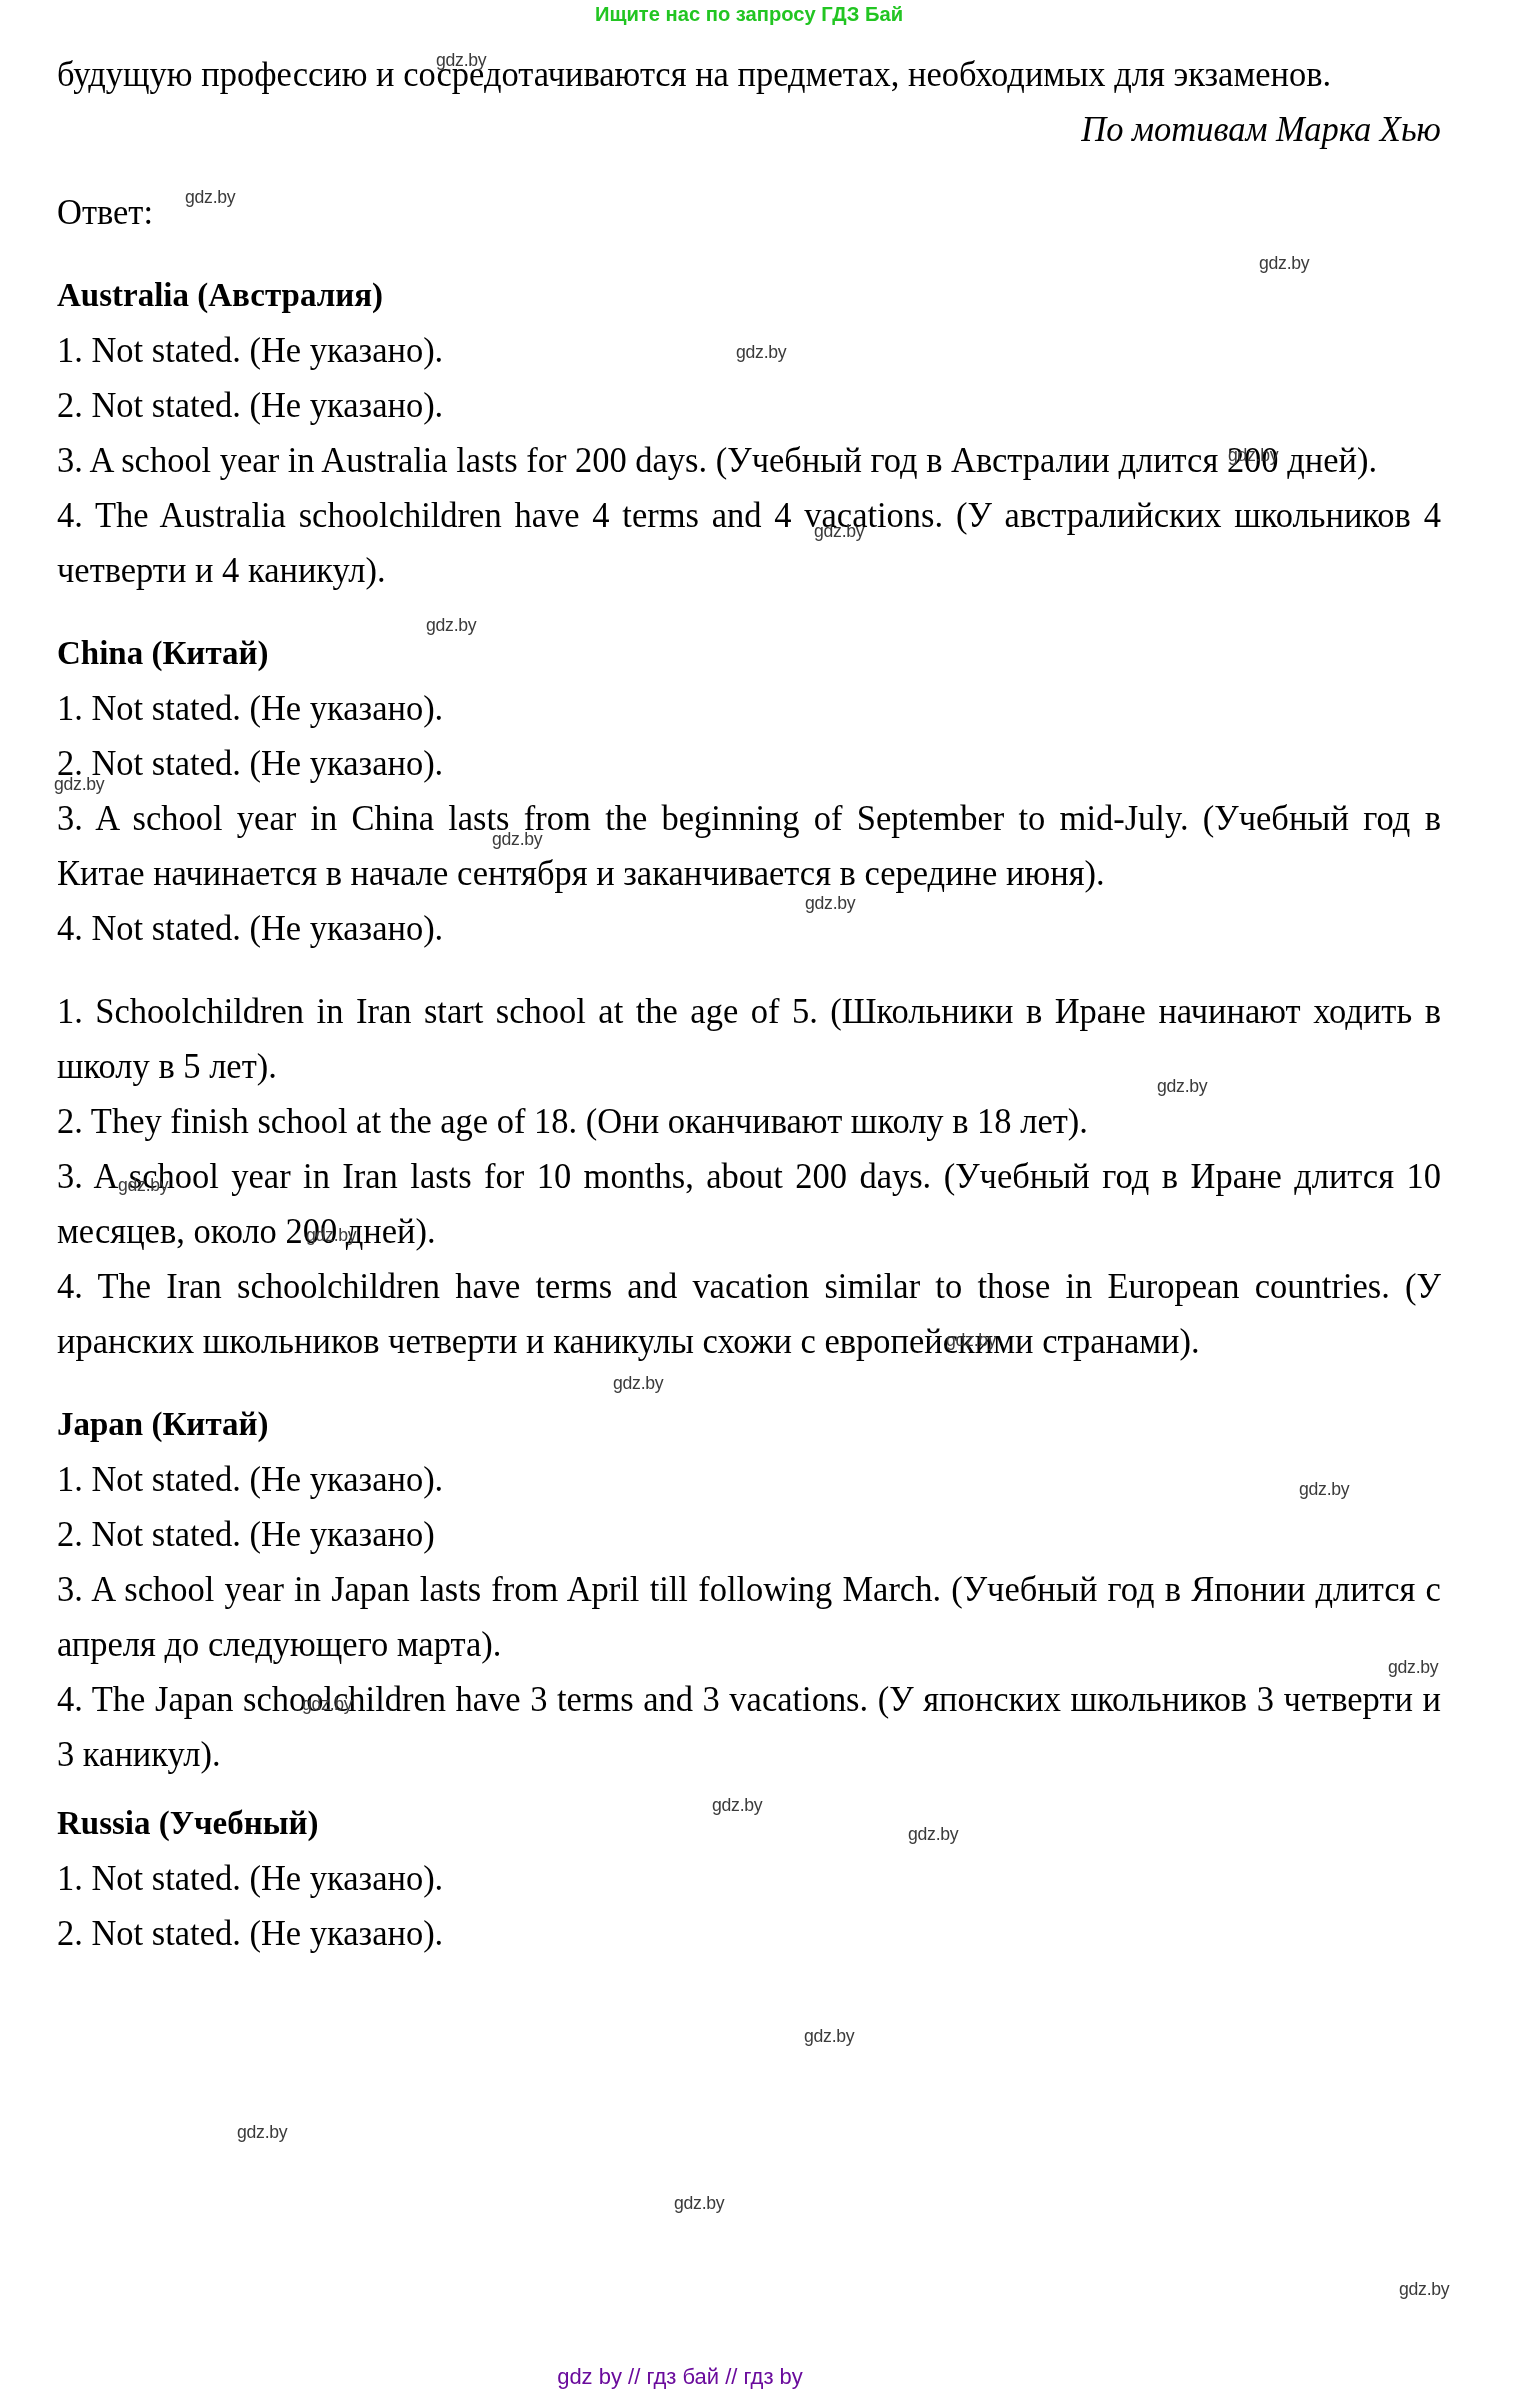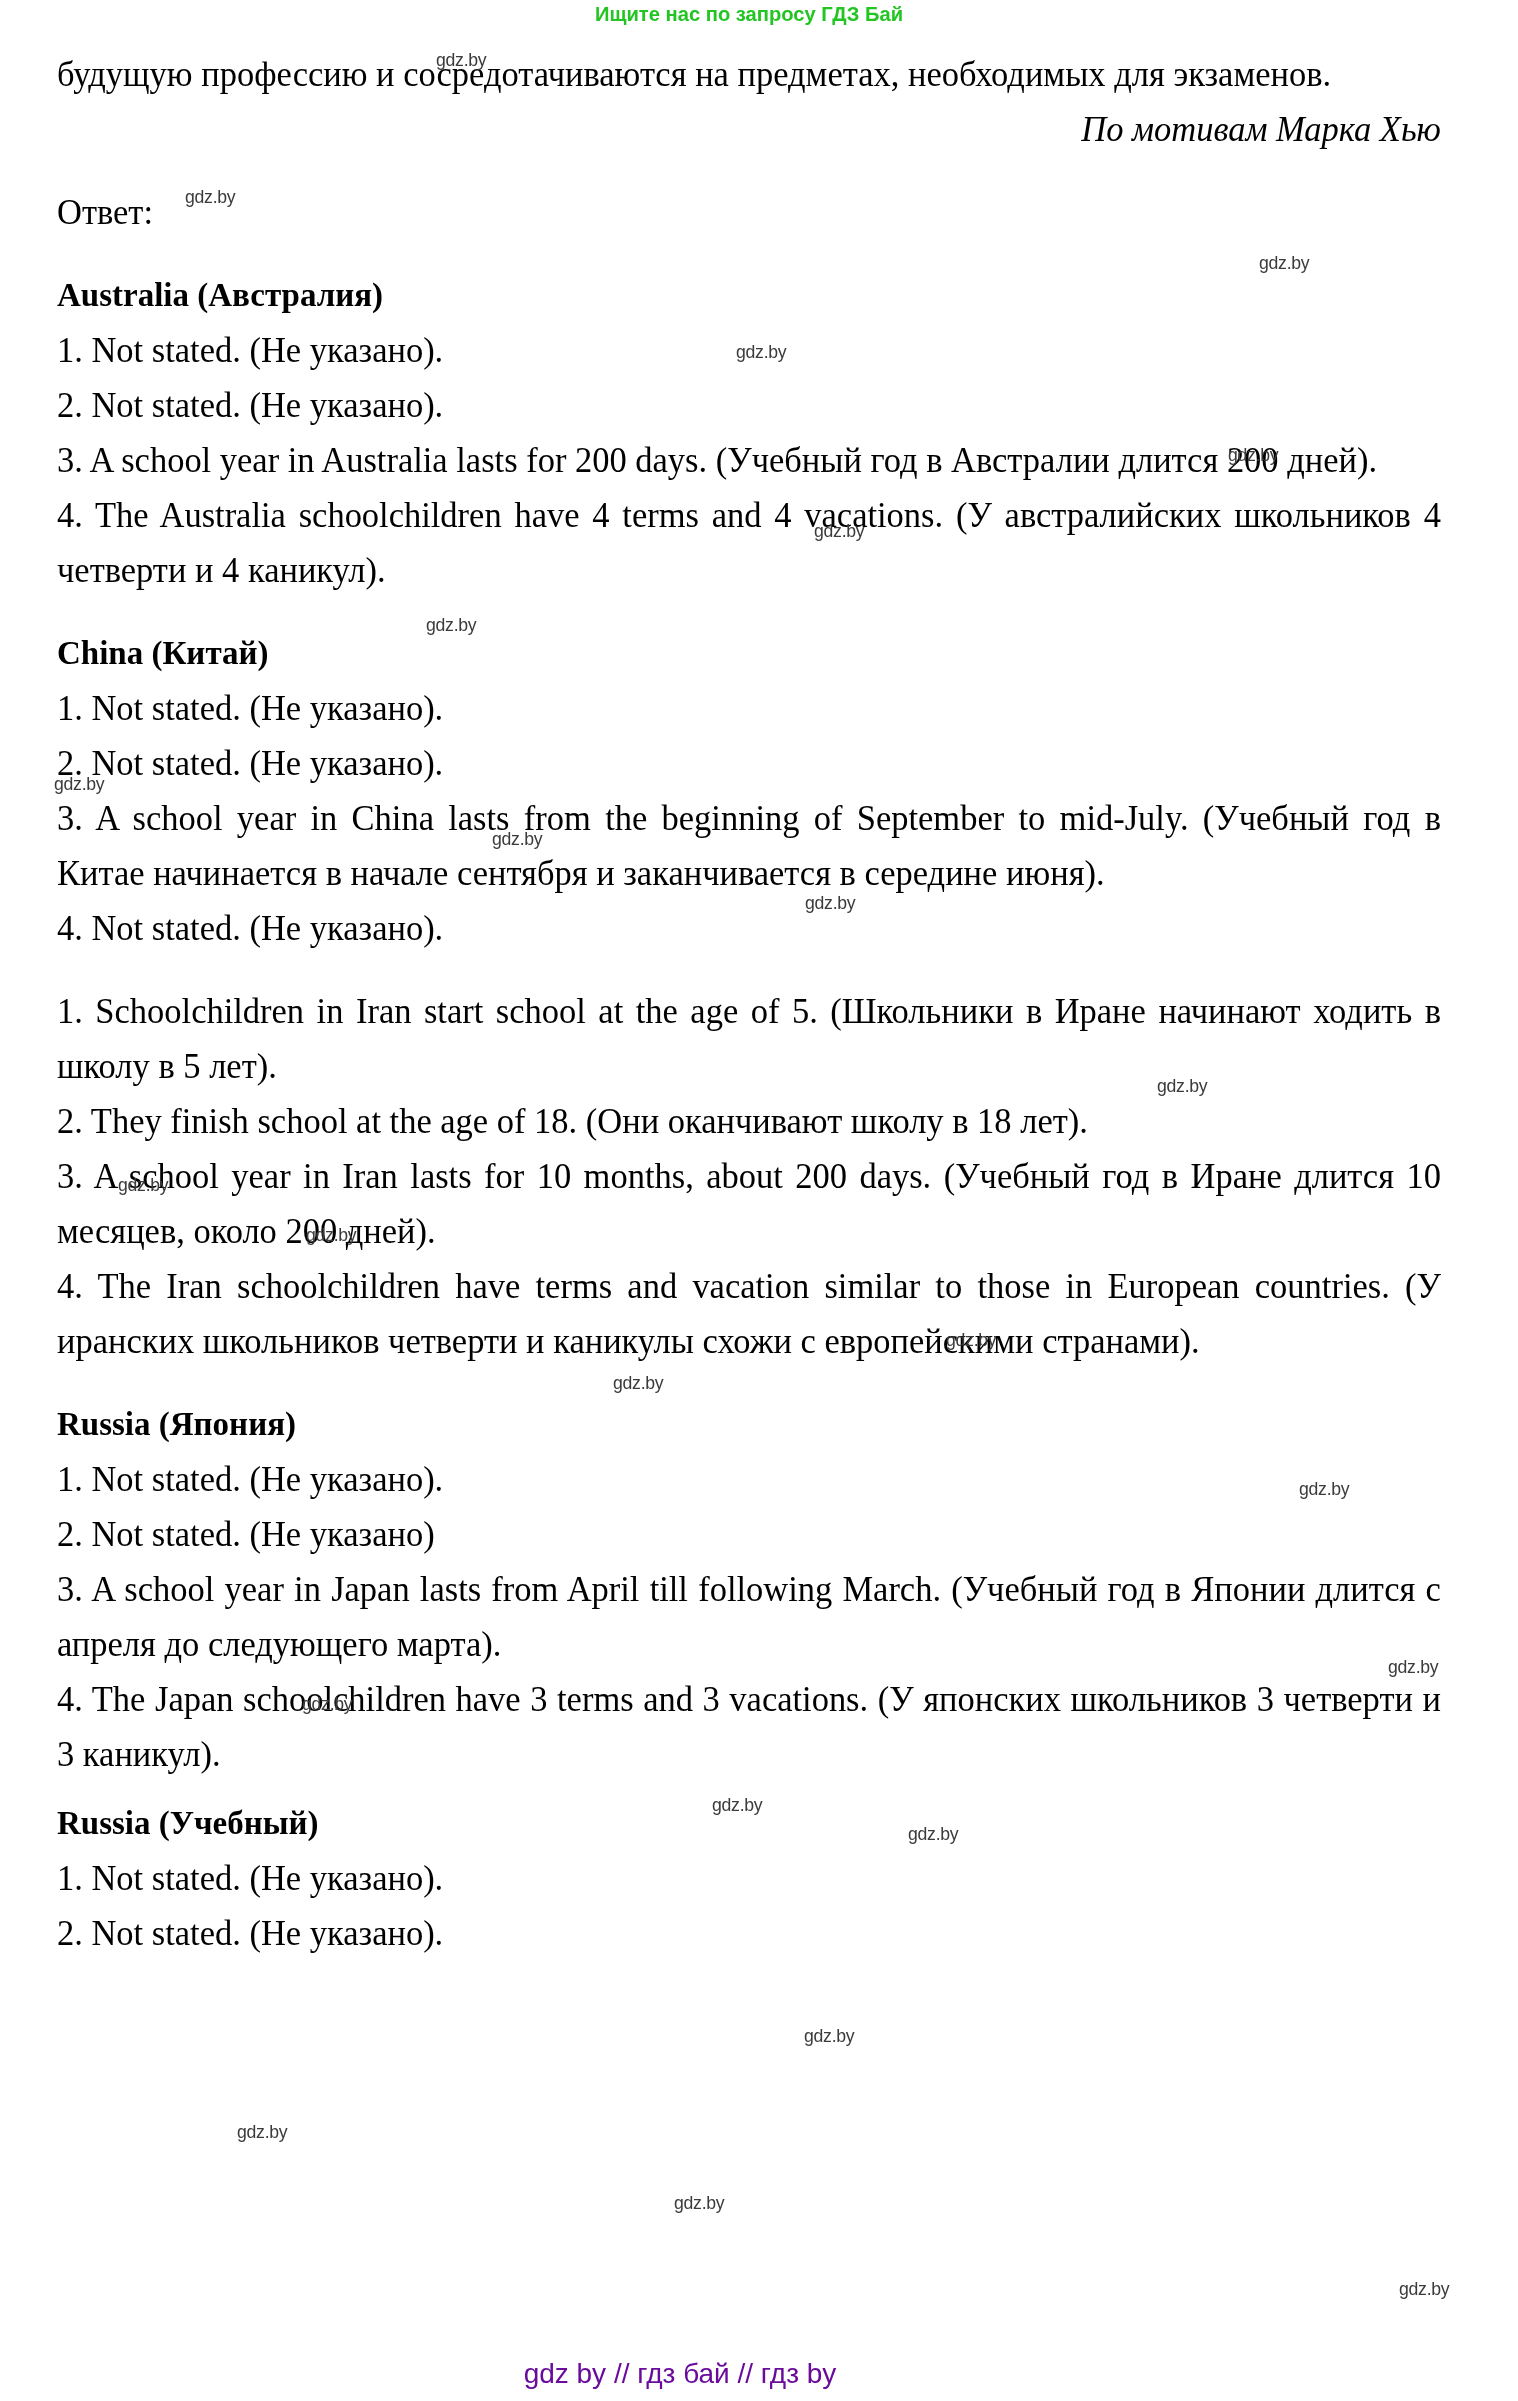--- a/index.html
+++ b/index.html
@@ -93,21 +93,21 @@
   }
 
   
   .footer {
     position: absolute;
     left: 0;
     bottom: 11px;
     width: 1518px;
     text-align: center;
     font-family: "Liberation Sans", "DejaVu Sans", sans-serif;
-    font-size: 28px;
+    font-size: 22px;
     color: #6a0b9c;
     white-space: nowrap;
   }
   .footer-inner { display: inline-block; transform: translateX(-79px); }
 </style>
 </head>
 <body>
 
 <div class="page">
 
@@ -142,21 +142,21 @@
 
     <p class="spacer"></p>
 
     <p class="line just">1. Schoolchildren in Iran start school at the age of 5. (Школьники в Иране начинают ходить в школу в 5 лет).</p>
     <p class="line">2. They finish school at the age of 18. (Они оканчивают школу в 18 лет).</p>
     <p class="line just">3. A school year in Iran lasts for 10 months, about 200 days. (Учебный год в Иране длится 10 месяцев, около 200 дней).</p>
     <p class="line just">4. The Iran schoolchildren have terms and vacation similar to those in European countries. (У иранских школьников четверти и каникулы схожи с европейскими странами).</p>
 
     <p class="spacer"></p>
 
-    <p class="heading">Russia (Япония)</p>
+    <p class="heading">Japan (Китай)</p>
     <p class="line">1. Not stated. (Не указано).</p>
     <p class="line">2. Not stated. (Не указано)</p>
     <p class="line just">3. A school year in Japan lasts from April till following March. (Учебный год в Японии длится с апреля до следующего марта).</p>
     <p class="line just">4. The Japan schoolchildren have 3 terms and 3 vacations. (У японских школьников 3 четверти и 3 каникул).</p>
 
     <p class="spacer-sm"></p>
 
     <p class="heading">Russia (Учебный)</p>
     <p class="line">1. Not stated. (Не указано).</p>
     <p class="line">2. Not stated. (Не указано).</p>

